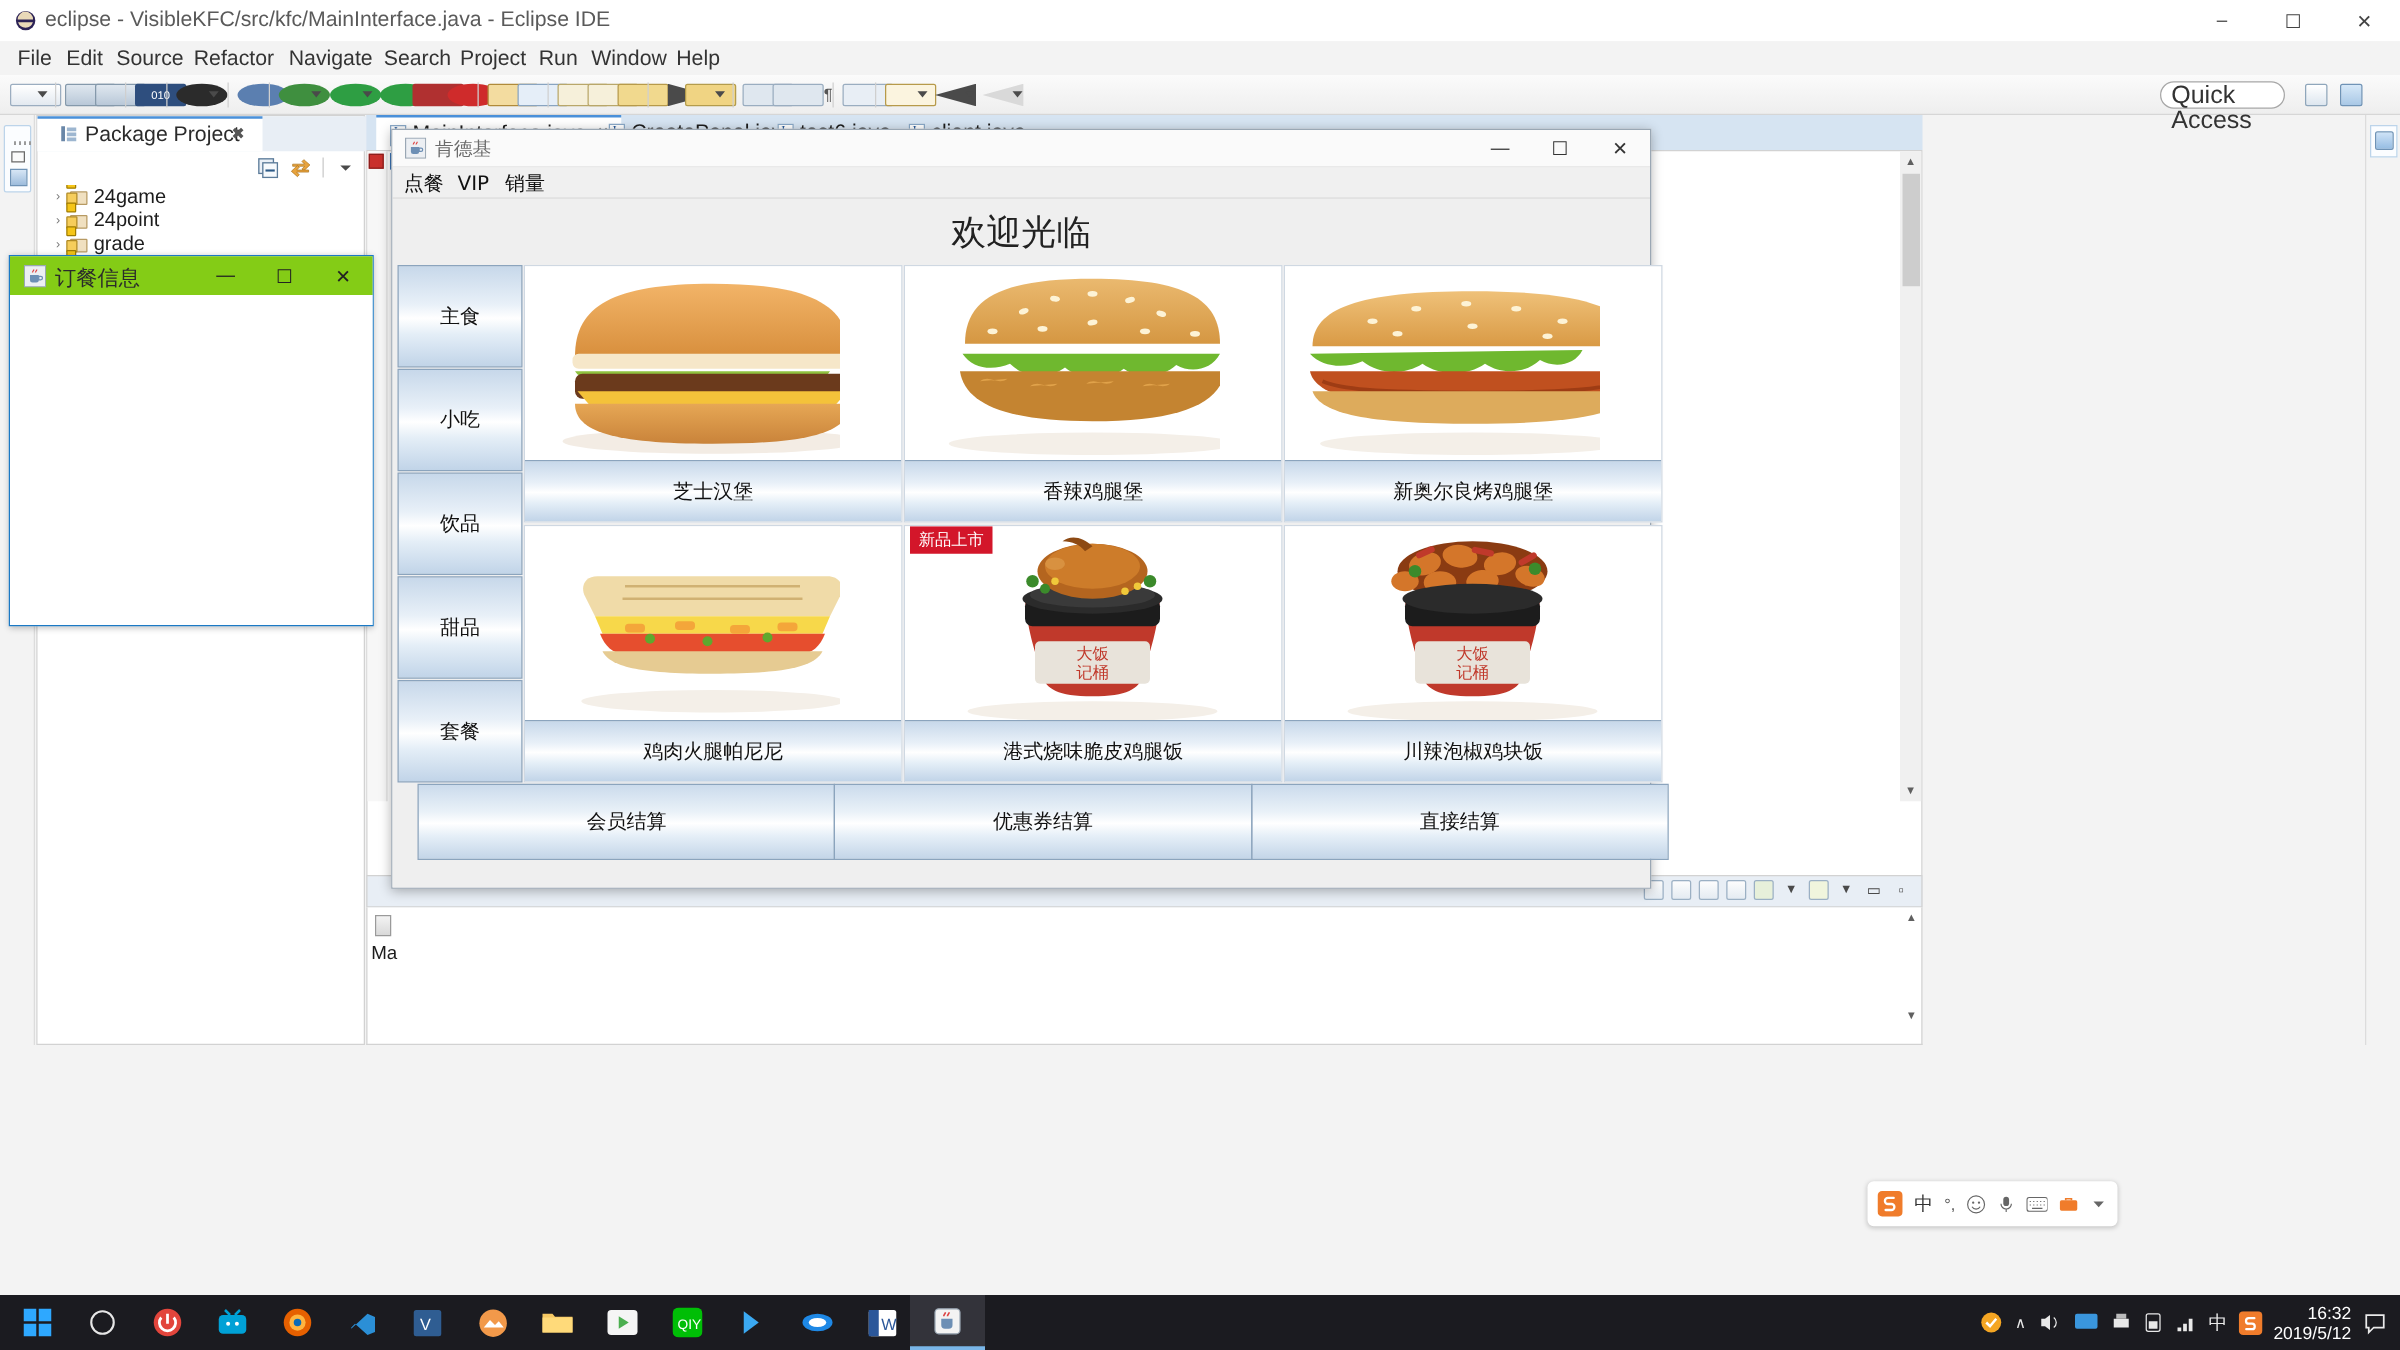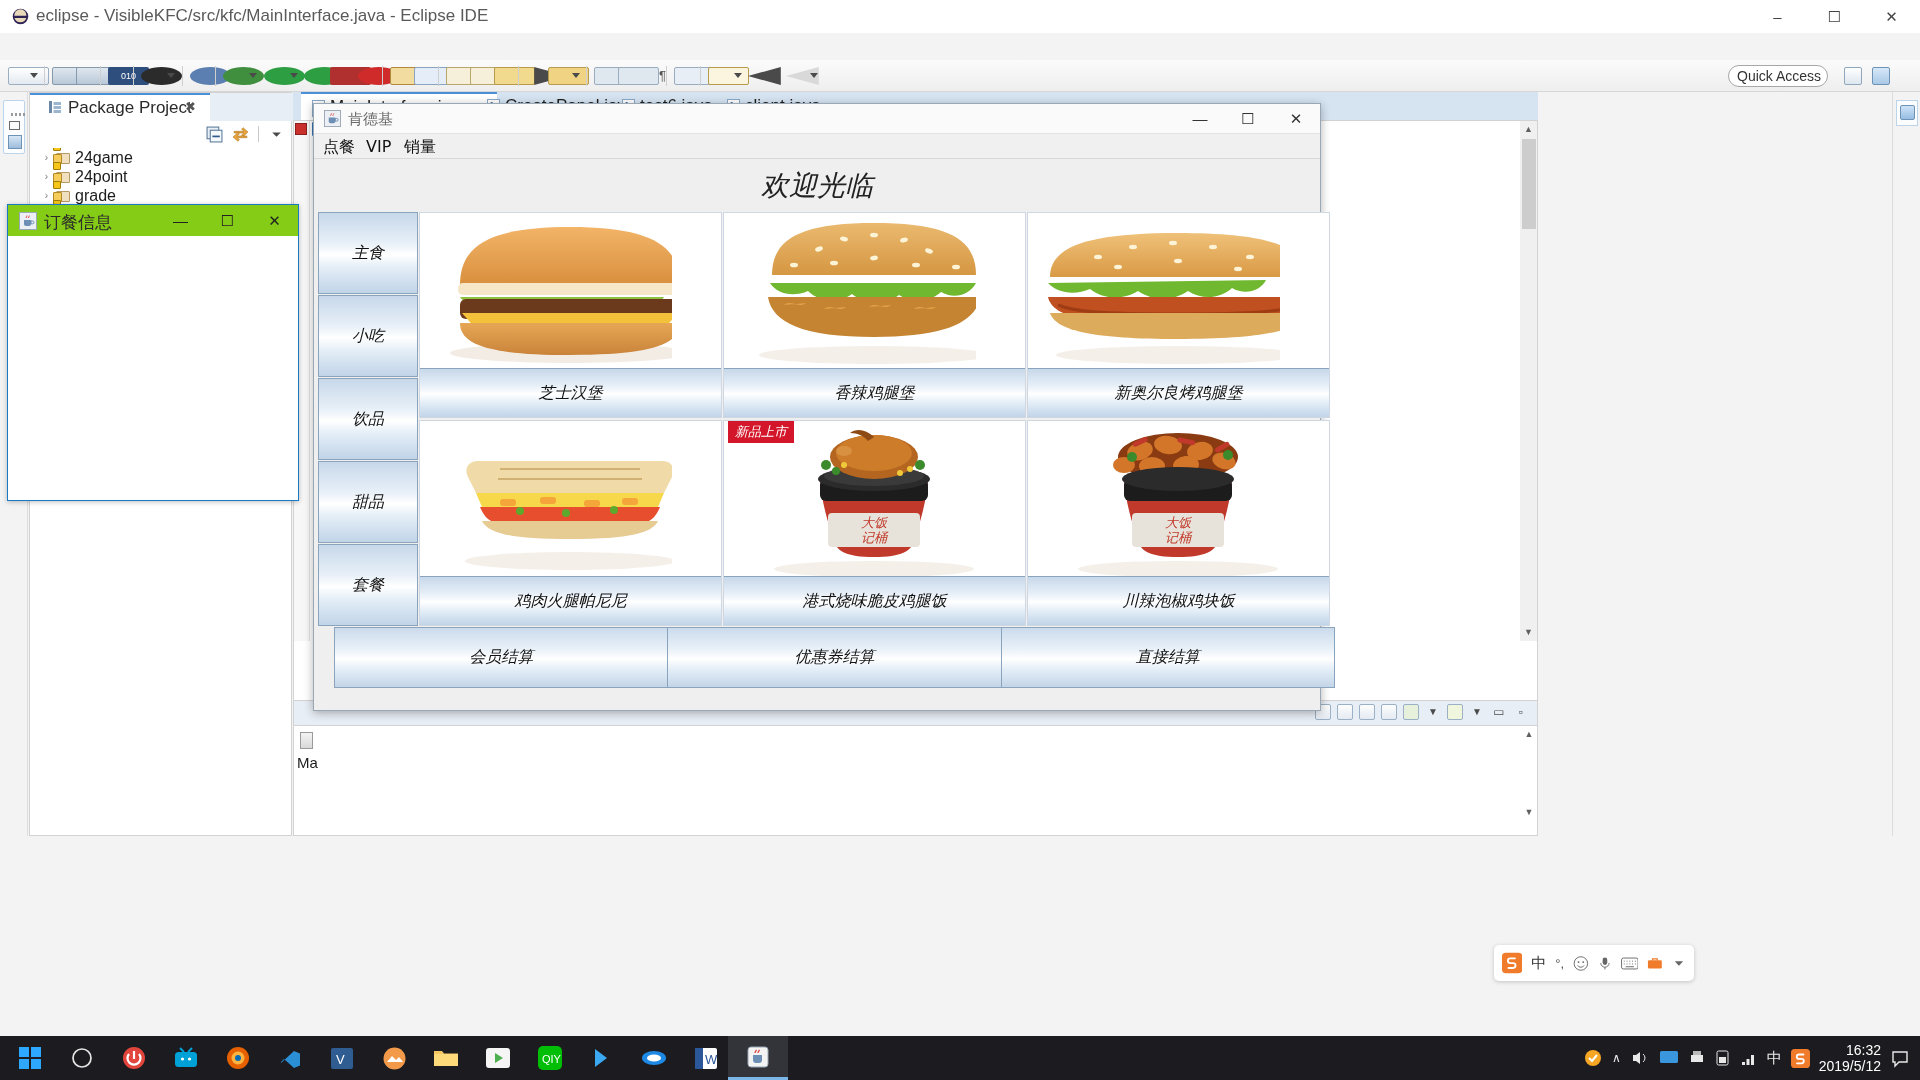--- a/index.html
+++ b/index.html
@@ -25,21 +25,21 @@
   .menubar { position:absolute; left:0; top:33px; width:1920px; height:27px; background:#f3f3f3; }
   .menubar .mi { position:absolute; top:3px; height:21px; padding:0 7px; color:#333; font-size:17px; line-height:21px; }
 
   
   .toolbar { position:absolute; left:0; top:60px; width:1920px; height:32px;
              background:linear-gradient(#fbfbfb,#eeeeee); border-bottom:1px solid #d6d6d6; }
   .tb-sep { position:absolute; top:6px; width:1px; height:20px; background:#cfcfcf; }
   .tb-ic { position:absolute; top:7px; width:41px; height:18px; border-radius:2px; }
   .tb-ar { position:absolute; top:13px; width:0;height:0;border-left:4px solid transparent;border-right:4px solid transparent;border-top:5px solid #4a4a4a; }
   .quickaccess { position:absolute; right:92px; top:5px; width:100px; height:22px;
-        border:1px solid #a7a7a7; background:#fff; border-radius:11px; font-size:14px; color:#333;
+        border:1px solid #a7a7a7; background:#fff; border-radius:11px; font-size:20px; color:#333;
         padding-left:8px; line-height:20px; }
   .qa-ic { position:absolute; top:7px; width:18px;height:18px; }
 
   
   .leftstrip { position:absolute; left:0; top:92px; width:28px; height:744px; background:#f3f3f3; border-right:1px solid #dcdcdc;}
   .stripbox { position:absolute; left:3px; top:8px; width:22px; height:54px; border:1px solid #bcd4ea; background:#fbfdff; border-radius:2px;}
   .stripdots { position:absolute; left:7px; top:12px; width:14px; height:3px;
      background:repeating-linear-gradient(90deg,#9a9a9a 0 2px,transparent 2px 4px); }
 
   
@@ -108,21 +108,21 @@
   #kfc { position:absolute; left:313px; top:103px; width:1008px; height:608px;
          background:#f0f0f0; border:1px solid #9aa7b4; box-shadow:0 2px 9px rgba(0,0,0,.30); }
   #kfc .ktitle { position:absolute; left:0; top:0; width:1006px; height:30px; background:#fafafa; border-bottom:1px solid #e3e3e3;}
   #kfc .kicon { position:absolute; left:10px; top:6px; width:17px; height:17px; }
   #kfc .ktext { position:absolute; left:34px; top:6px; font-size:15px; color:#6b6b6b; }
   #kfc .kbtns { position:absolute; right:0; top:0; height:29px; display:flex; }
   #kfc .kbtn { width:48px; height:29px; display:flex; align-items:center; justify-content:center; color:#333; font-size:15px;}
   #kfc .kmenubar { position:absolute; left:0; top:30px; width:1006px; height:25px; background:#f0f0f0; border-bottom:1px solid #d8d8d8;}
   #kfc .kmi { position:absolute; top:3px; height:19px; line-height:19px; font-size:16px; color:#111;
               font-family:"DejaVu Sans",sans-serif; }
-  #kfc .kcontent { position:absolute; left:0; top:55px; width:1006px; height:551px; background:#efefef;font-style:italic; }
+  #kfc .kcontent { position:absolute; left:0; top:55px; width:1006px; height:551px; background:#efefef; }
 
   .welcome { position:absolute; left:0; top:0; width:1006px; height:53px;
              display:flex; align-items:center; justify-content:center;
              font-size:28px; color:#222; font-family:"DejaVu Sans",sans-serif;}
 
   .sidecol { position:absolute; left:4px; top:53px; width:76px; height:414px; }
   .catbtn { width:100px; height:82px; margin-bottom:1px;
             background:linear-gradient(180deg,#c7d8ea 0%,#e8f0f8 38%,#ffffff 52%,#e4eef7 68%,#c1d4e8 100%);
             border:1px solid #8ba4bd; display:flex; align-items:center; justify-content:center;
             font-size:16px; color:#111; font-family:"DejaVu Sans",sans-serif;}
@@ -169,20 +169,32 @@
       <path d="M2.3 9.3h11.2a6 6 0 0 1-5.5 4 6 6 0 0 1-5.7-4z" fill="#e9d9b8"></path>
     </svg>
     <div class="ttext">eclipse - VisibleKFC/src/kfc/MainInterface.java - Eclipse IDE</div>
     <div class="winbtns">
       <div class="winbtn">–</div>
       <div class="winbtn">☐</div>
       <div class="winbtn close">✕</div>
     </div>
   </div>
 
+  <div class="menubar">
+    <div class="mi" style="left:7px">File</div>
+    <div class="mi" style="left:46px">Edit</div>
+    <div class="mi" style="left:86px">Source</div>
+    <div class="mi" style="left:148px">Refactor</div>
+    <div class="mi" style="left:224px">Navigate</div>
+    <div class="mi" style="left:300px">Search</div>
+    <div class="mi" style="left:361px">Project</div>
+    <div class="mi" style="left:424px">Run</div>
+    <div class="mi" style="left:466px">Window</div>
+    <div class="mi" style="left:534px">Help</div>
+  </div>
 
   <div class="toolbar">
     <div class="tb-ic" style="left:8px;  background:linear-gradient(#fff,#e3e9f0);border:1px solid #9badc0"></div>
     <div class="tb-ar" style="left:30px"></div>
     <div class="tb-sep" style="left:44px"></div>
     <div class="tb-ic" style="left:52px; background:linear-gradient(#dfe7ef,#b9c8d8);border:1px solid #8599ab"></div>
     <div class="tb-ic" style="left:76px; background:linear-gradient(#dfe7ef,#b9c8d8);border:1px solid #8599ab"></div>
     <div class="tb-sep" style="left:100px"></div>
     <div class="tb-ic" style="left:108px;background:#2e4e7e;color:#fff;font-size:9px;text-align:center;line-height:18px">010</div>
     <div class="tb-sep" style="left:133px"></div>

